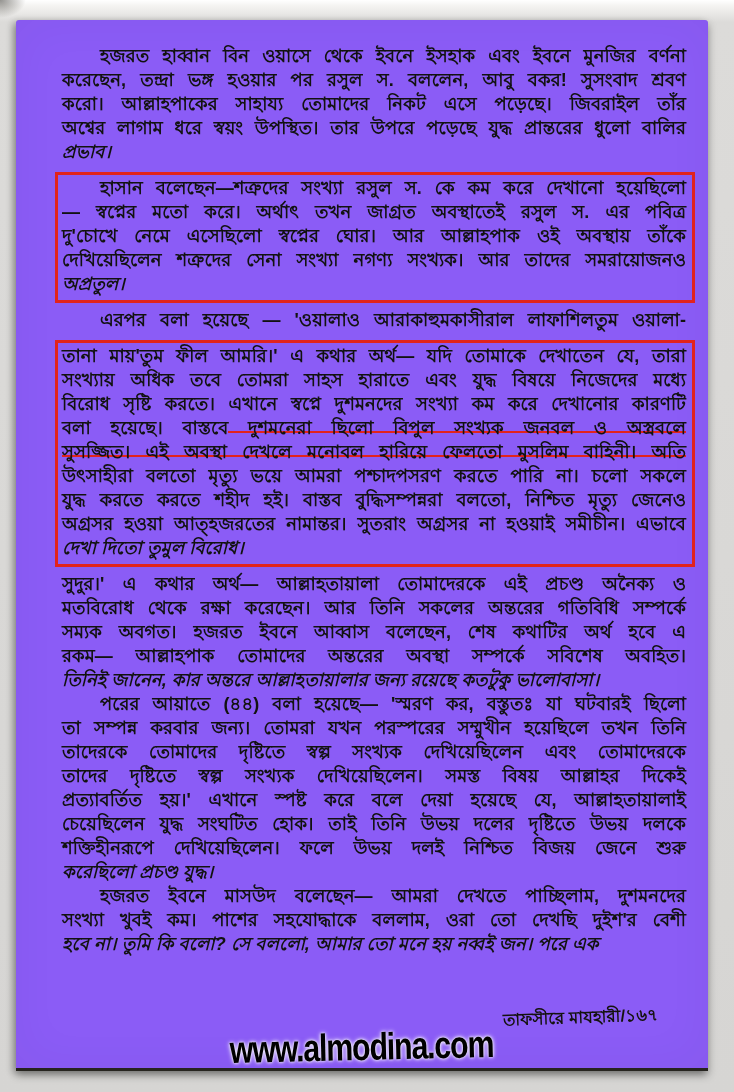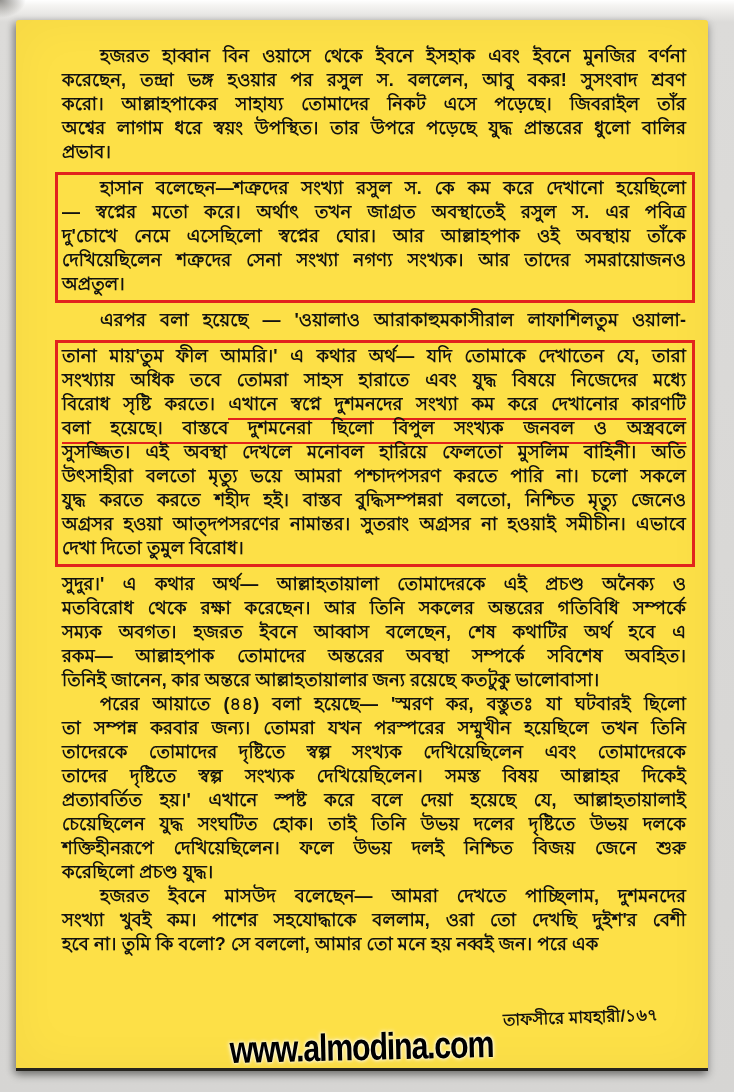--- a/index.html
+++ b/index.html
@@ -3,45 +3,45 @@
 <meta charset="utf-8">
 <style>
   html,body{margin:0;padding:0;}
   body{
     width:734px;height:1092px;position:relative;overflow:hidden;
     background:linear-gradient(180deg,#ffffff 0px,#f4f3f1 6px,#dcdbd9 22px,#d6d5d3 100%);
     font-family:"Liberation Sans","DejaVu Sans",sans-serif;
   }
   .paper{
     position:absolute;left:16px;top:20px;width:692px;height:1048px;
-    background:#fde047;
+    background:#8b5cf6;
     border-bottom:3px solid #26241f;
     box-shadow:0 4px 9px rgba(0,0,0,.38),-4px 2px 7px rgba(0,0,0,.18),inset 0 0 50px rgba(40,35,20,.04);
     border-radius:3px 3px 0 0;
   }
   .content{
     position:absolute;left:46px;top:24px;width:624px;
     color:#121210;font-weight:600;font-size:18px;
   }
   .line{
     line-height:24px;
     text-align:justify;text-align-last:justify;
     letter-spacing:.1px;white-space:normal;
   }
-  .line.last{text-align-last:left;}
+  .line.last{text-align-last:left;font-style:italic;}
   .line.indent{text-indent:38px;}
   .para{margin:0;}
   .redbox{
     border:3px solid #e2231d;
     margin:8px -9px 5px -7px;
     padding:1px 6px 4px 4px;
   }
   .redline{
     border-bottom:2.5px solid #e2231d;
-    padding-bottom:4px;
+    padding-bottom:17px;
   }
   .book-ref{
     position:absolute;right:50px;bottom:36px;
     font-size:16.5px;font-weight:bold;color:#14120e;
     transform:rotate(-2deg);letter-spacing:.2px;
   }
   .watermark{
     position:absolute;left:50%;bottom:-1px;
     transform:translateX(-50%) rotate(-1.3deg) scaleX(.8);
     transform-origin:center bottom;
@@ -79,21 +79,21 @@
         <div class="line indent"><span>এরপর বলা হয়েছে — 'ওয়ালাও আরাকাহুমকাসীরাল লাফাশিলতুম ওয়ালা-</span></div>
       </div>
       <div class="para redbox">
         <div class="line"><span>তানা মায়'তুম ফীল আমরি।' এ কথার অর্থ— যদি তোমাকে দেখাতেন যে, তারা</span></div>
         <div class="line"><span>সংখ্যায় অধিক তবে তোমরা সাহস হারাতে এবং যুদ্ধ বিষয়ে নিজেদের মধ্যে</span></div>
         <div class="line"><span>বিরোধ সৃষ্টি করতে। </span><span class="redline">এখানে স্বপ্নে দুশমনদের সংখ্যা কম করে দেখানোর কারণটি</span></div>
         <div class="line"><span class="redline">বলা হয়েছে। বাস্তবে দুশমনেরা ছিলো বিপুল সংখ্যক জনবল ও অস্ত্রবলে</span></div>
         <div class="line"><span>সুসজ্জিত। এই অবস্থা দেখলে মনোবল হারিয়ে ফেলতো মুসলিম বাহিনী। অতি</span></div>
         <div class="line"><span>উৎসাহীরা বলতো মৃত্যু ভয়ে আমরা পশ্চাদপসরণ করতে পারি না। চলো সকলে</span></div>
         <div class="line"><span>যুদ্ধ করতে করতে শহীদ হই। বাস্তব বুদ্ধিসম্পন্নরা বলতো, নিশ্চিত মৃত্যু জেনেও</span></div>
-        <div class="line"><span>অগ্রসর হওয়া আত্দপসরণের নামান্তর। সুতরাং অগ্রসর না হওয়াই সমীচীন। এভাবে</span></div>
+        <div class="line"><span>অগ্রসর হওয়া আত্হজরতের নামান্তর। সুতরাং অগ্রসর না হওয়াই সমীচীন। এভাবে</span></div>
         <div class="line last"><span>দেখা দিতো তুমুল বিরোধ।</span></div>
       </div>
       <div class="para">
         <div class="line"><span>সুদুর।' এ কথার অর্থ— আল্লাহতায়ালা তোমাদেরকে এই প্রচণ্ড অনৈক্য ও</span></div>
         <div class="line"><span>মতবিরোধ থেকে রক্ষা করেছেন। আর তিনি সকলের অন্তরের গতিবিধি সম্পর্কে</span></div>
         <div class="line"><span>সম্যক অবগত। হজরত ইবনে আব্বাস বলেছেন, শেষ কথাটির অর্থ হবে এ</span></div>
         <div class="line"><span>রকম— আল্লাহপাক তোমাদের অন্তরের অবস্থা সম্পর্কে সবিশেষ অবহিত।</span></div>
         <div class="line last"><span>তিনিই জানেন, কার অন্তরে আল্লাহতায়ালার জন্য রয়েছে কতটুকু ভালোবাসা।</span></div>
       </div>
       <div class="para">

